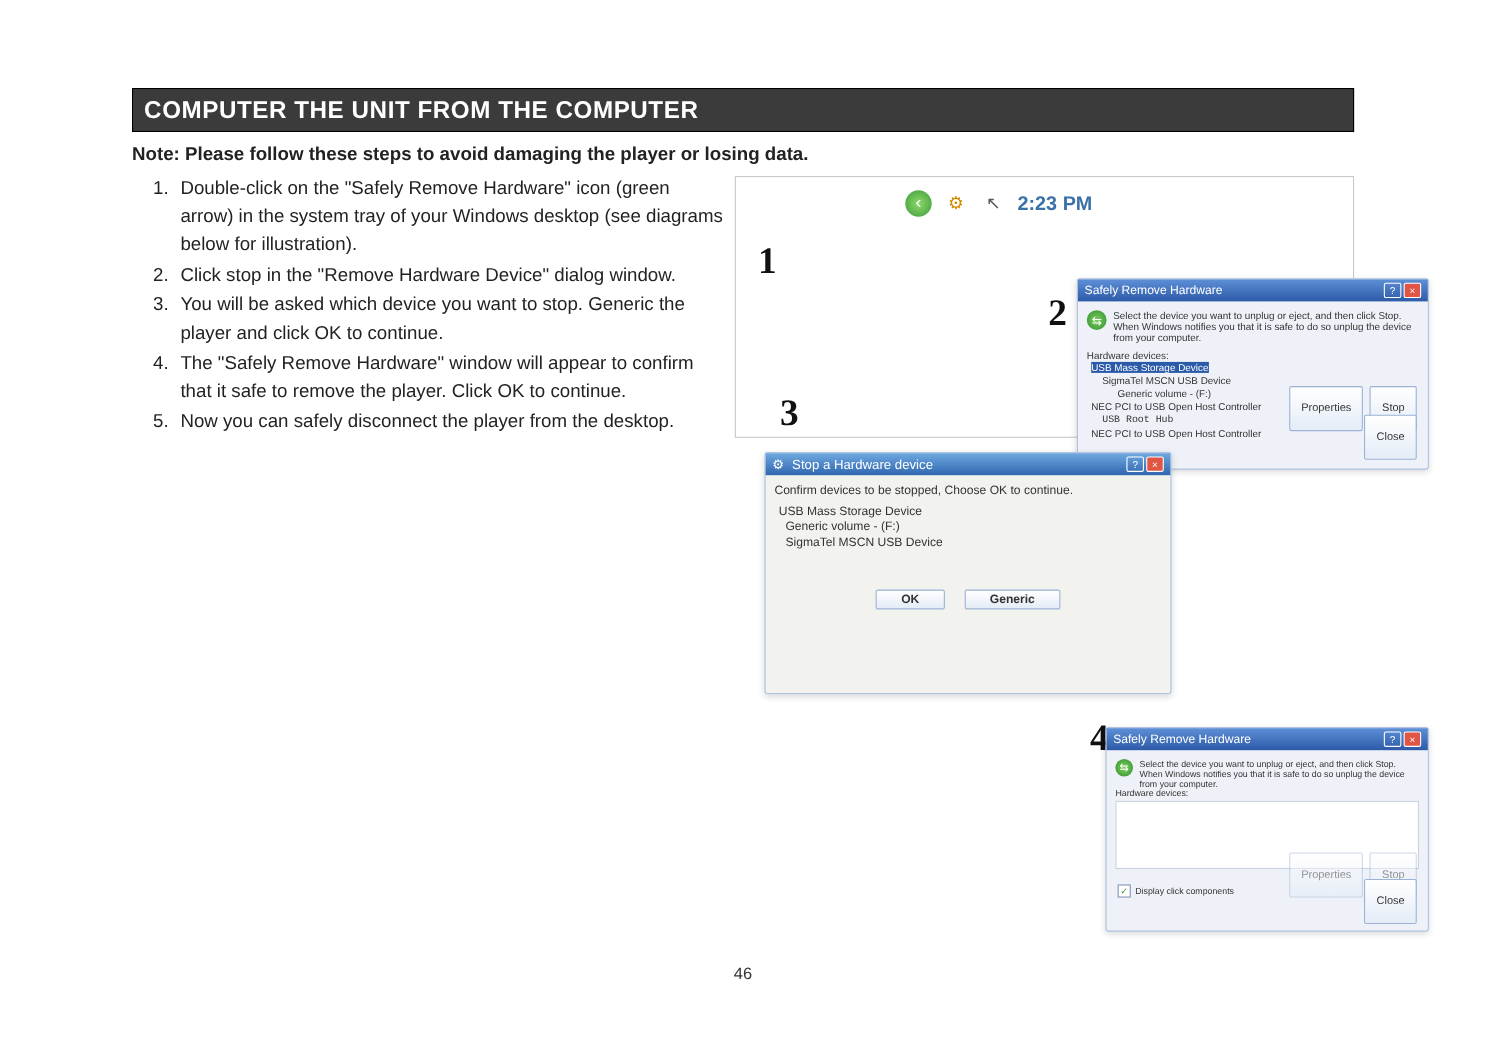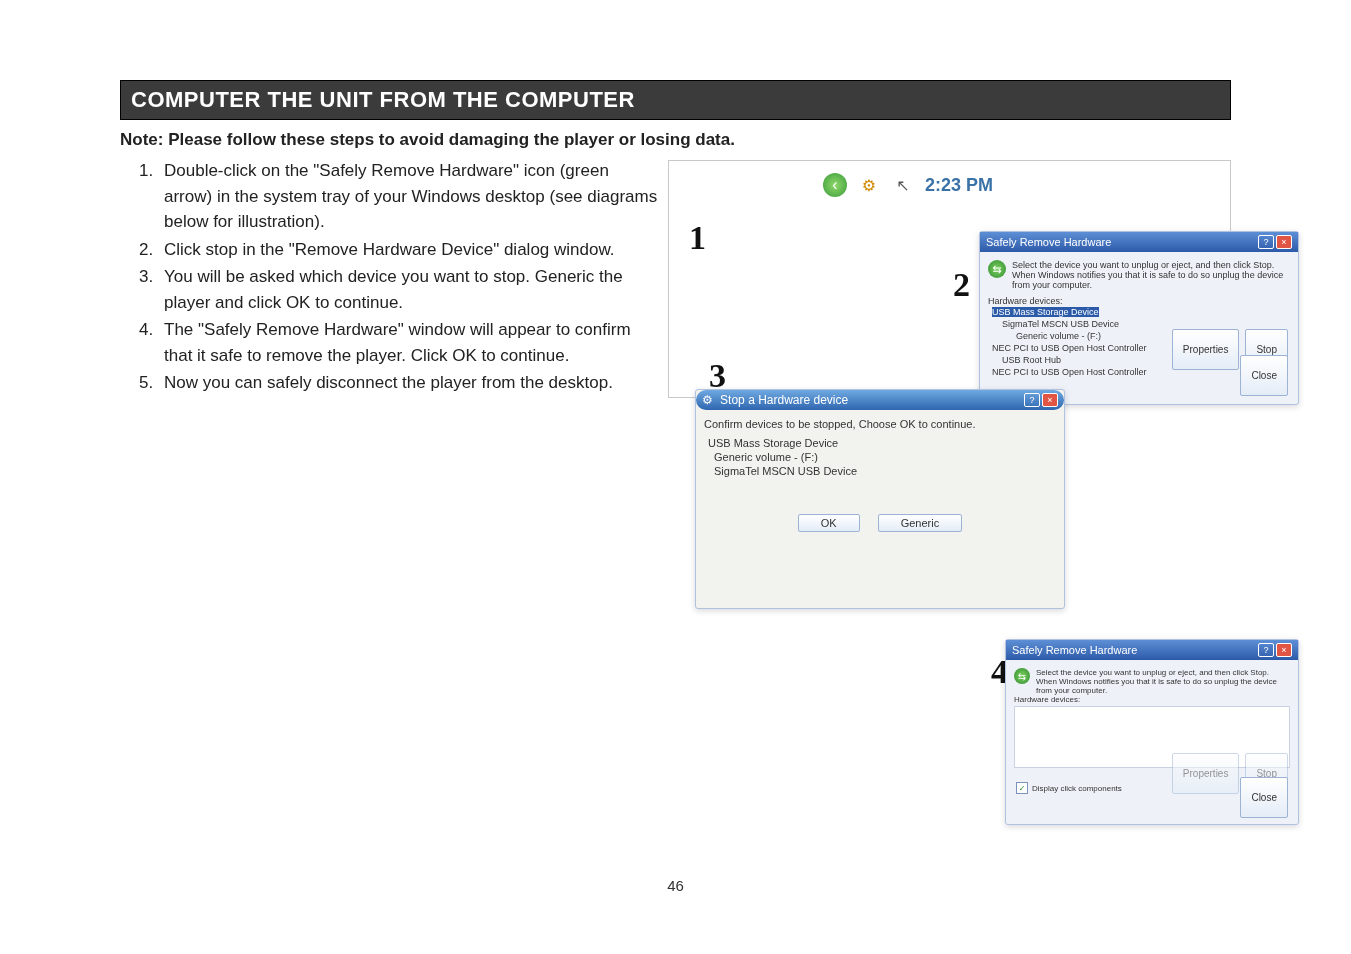--- a/index.html
+++ b/index.html
@@ -69,20 +69,21 @@
   .n3 { top: 196px; left: 40px; }
   .n4 { top: 492px; left: 322px; }
 
   .win {
     position: absolute;
     border: 1px solid #b0c2e0;
     background: #eef2f8;
     border-radius: 3px;
     box-shadow: 0 2px 6px rgba(0,0,0,0.15);
     font-size: 10px;
+    margin-top: 22px;
   }
   .win .title {
     background: linear-gradient(#5d8fd6, #2d5aa8);
     color: #fff;
     font-size: 11px;
     padding: 3px 6px;
     display: flex;
     align-items: center;
     justify-content: space-between;
   }
@@ -109,24 +110,24 @@
     border: 1px solid #9cb3d6;
     background: linear-gradient(#fff, #e4ecf7);
     padding: 14px 10px;
     font-size: 10px;
     border-radius: 2px;
     text-align: center;
   }
 
   
   .w2 { top: 228px; left: 26px; width: 368px; height: 218px; background:#f2f3ee; }
-  .w2 .title { background: linear-gradient(#6fa9e0, #2f66b0); font-size: 12px; border-radius: 10px; }
+  .w2 .title { background: linear-gradient(#6fa9e0, #2f66b0); font-size: 12px; }
   .w2 .body { font-size: 11px; color: #333; }
   .w2 .list { margin-top: 6px; }
-  .w2 .okc { display: flex; gap: 18px; justify-content: center; margin-top: 36px; }
+  .w2 .okc { display: flex; gap: 18px; justify-content: center; margin-top: 36px; font-weight: bold; }
   .w2 .okc .btn { padding: 2px 22px; font-size: 11px; }
 
   
   .w3 { top: 478px; left: 336px; width: 292px; height: 184px; }
   .w3 .body { font-size: 8px; }
   .w3 .intro { display: flex; gap: 6px; }
   .w3 .intro .ico { width: 16px; height: 16px; background: radial-gradient(#7dd160,#2e8b2e); border-radius: 50%; flex: none; display: flex; align-items: center; justify-content: center; color: #fff; font-size: 10px; }
   .w3 .btns { position: absolute; right: 10px; bottom: 30px; display: flex; gap: 6px; }
   .w3 .btns2 { position: absolute; right: 10px; bottom: 6px; display: flex; gap: 6px; }
   .w3 .checkbox-row { position: absolute; left: 10px; bottom: 30px; display: flex; align-items: center; gap: 4px; }
@@ -182,21 +183,21 @@
         <div class="intro">
           <div class="ico">⇆</div>
           <div>Select the device you want to unplug or eject, and then click Stop. When Windows notifies you that it is safe to do so unplug the device from your computer.</div>
         </div>
         <div class="hw">Hardware devices:</div>
         <div class="tree">
           <div class="tree-item"><span class="selected">USB Mass Storage Device</span></div>
           <div class="tree-item" style="padding-left:14px;">SigmaTel MSCN USB Device</div>
           <div class="tree-item" style="padding-left:28px;">Generic volume - (F:)</div>
           <div class="tree-item">NEC PCI to USB Open Host Controller</div>
-          <div class="tree-item" style="padding-left:14px;">USB Root Hub</div>
+          <div class="tree-item" style="padding-left:14px;font-family:Liberation Mono, monospace;">USB Root Hub</div>
           <div class="tree-item">NEC PCI to USB Open Host Controller</div>
         </div>
         <div class="btns">
           <div class="btn">Properties</div>
           <div class="btn">Stop</div>
         </div>
         <div class="btns2">
           <div class="btn">Close</div>
         </div>
       </div>

